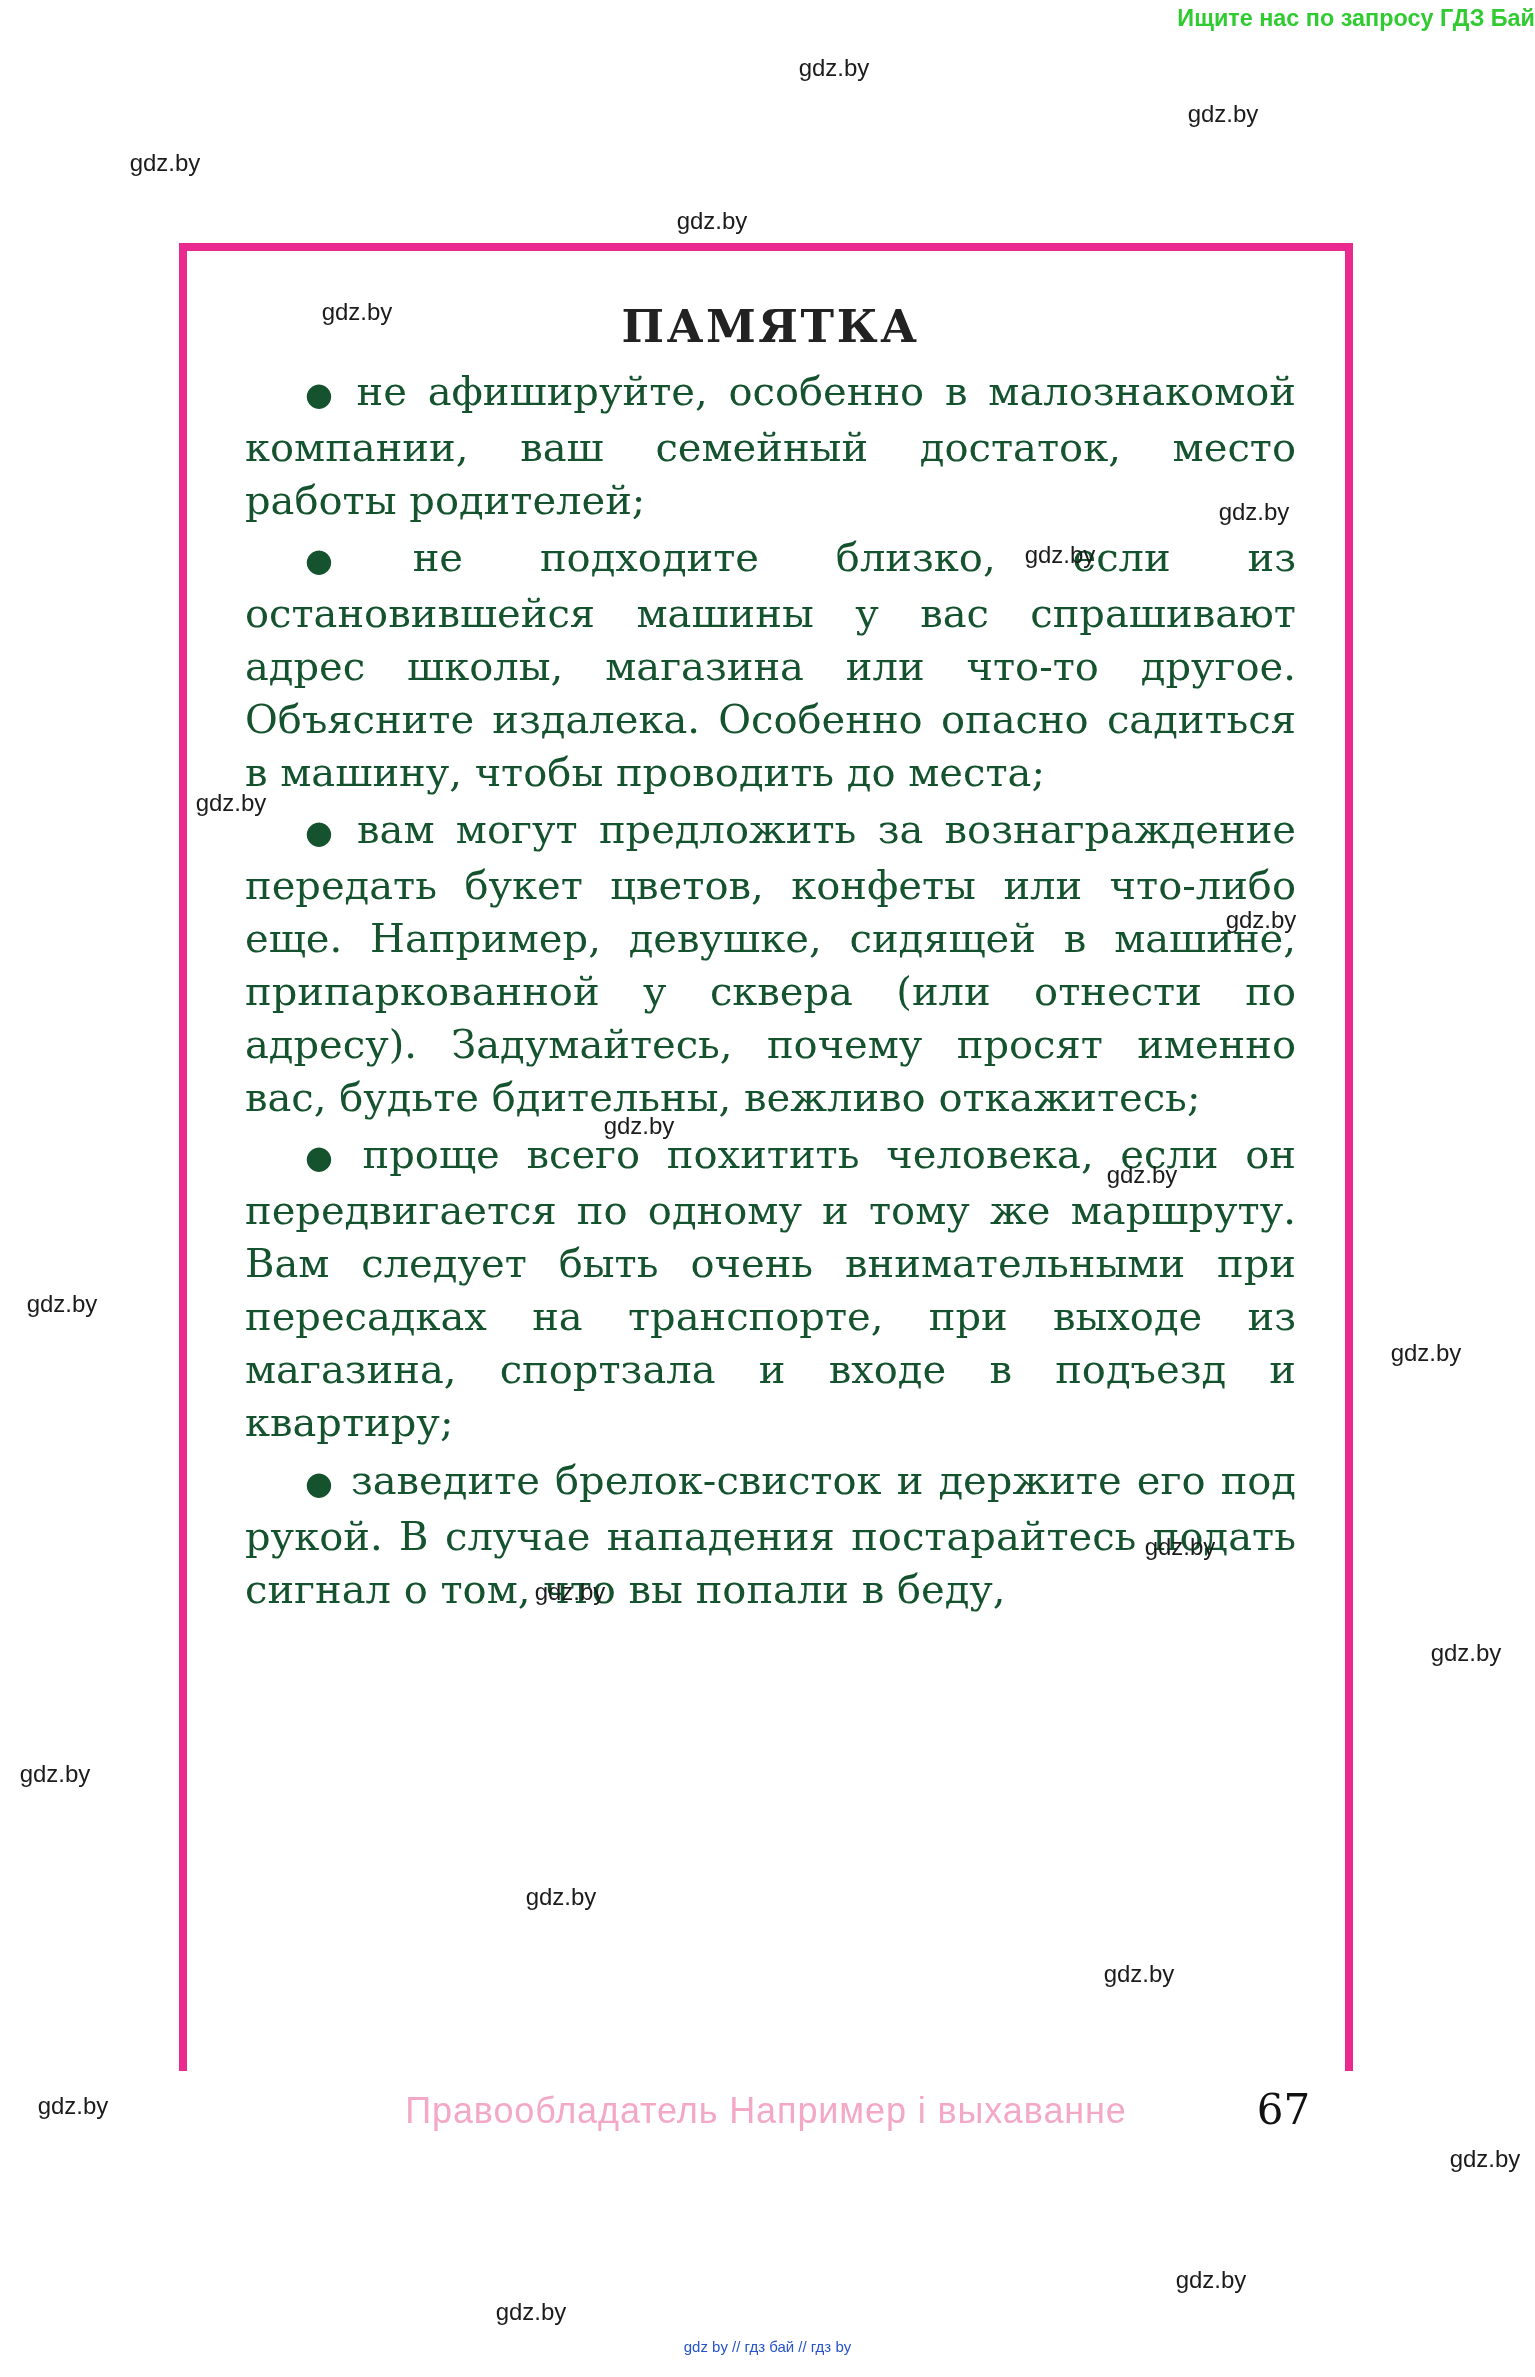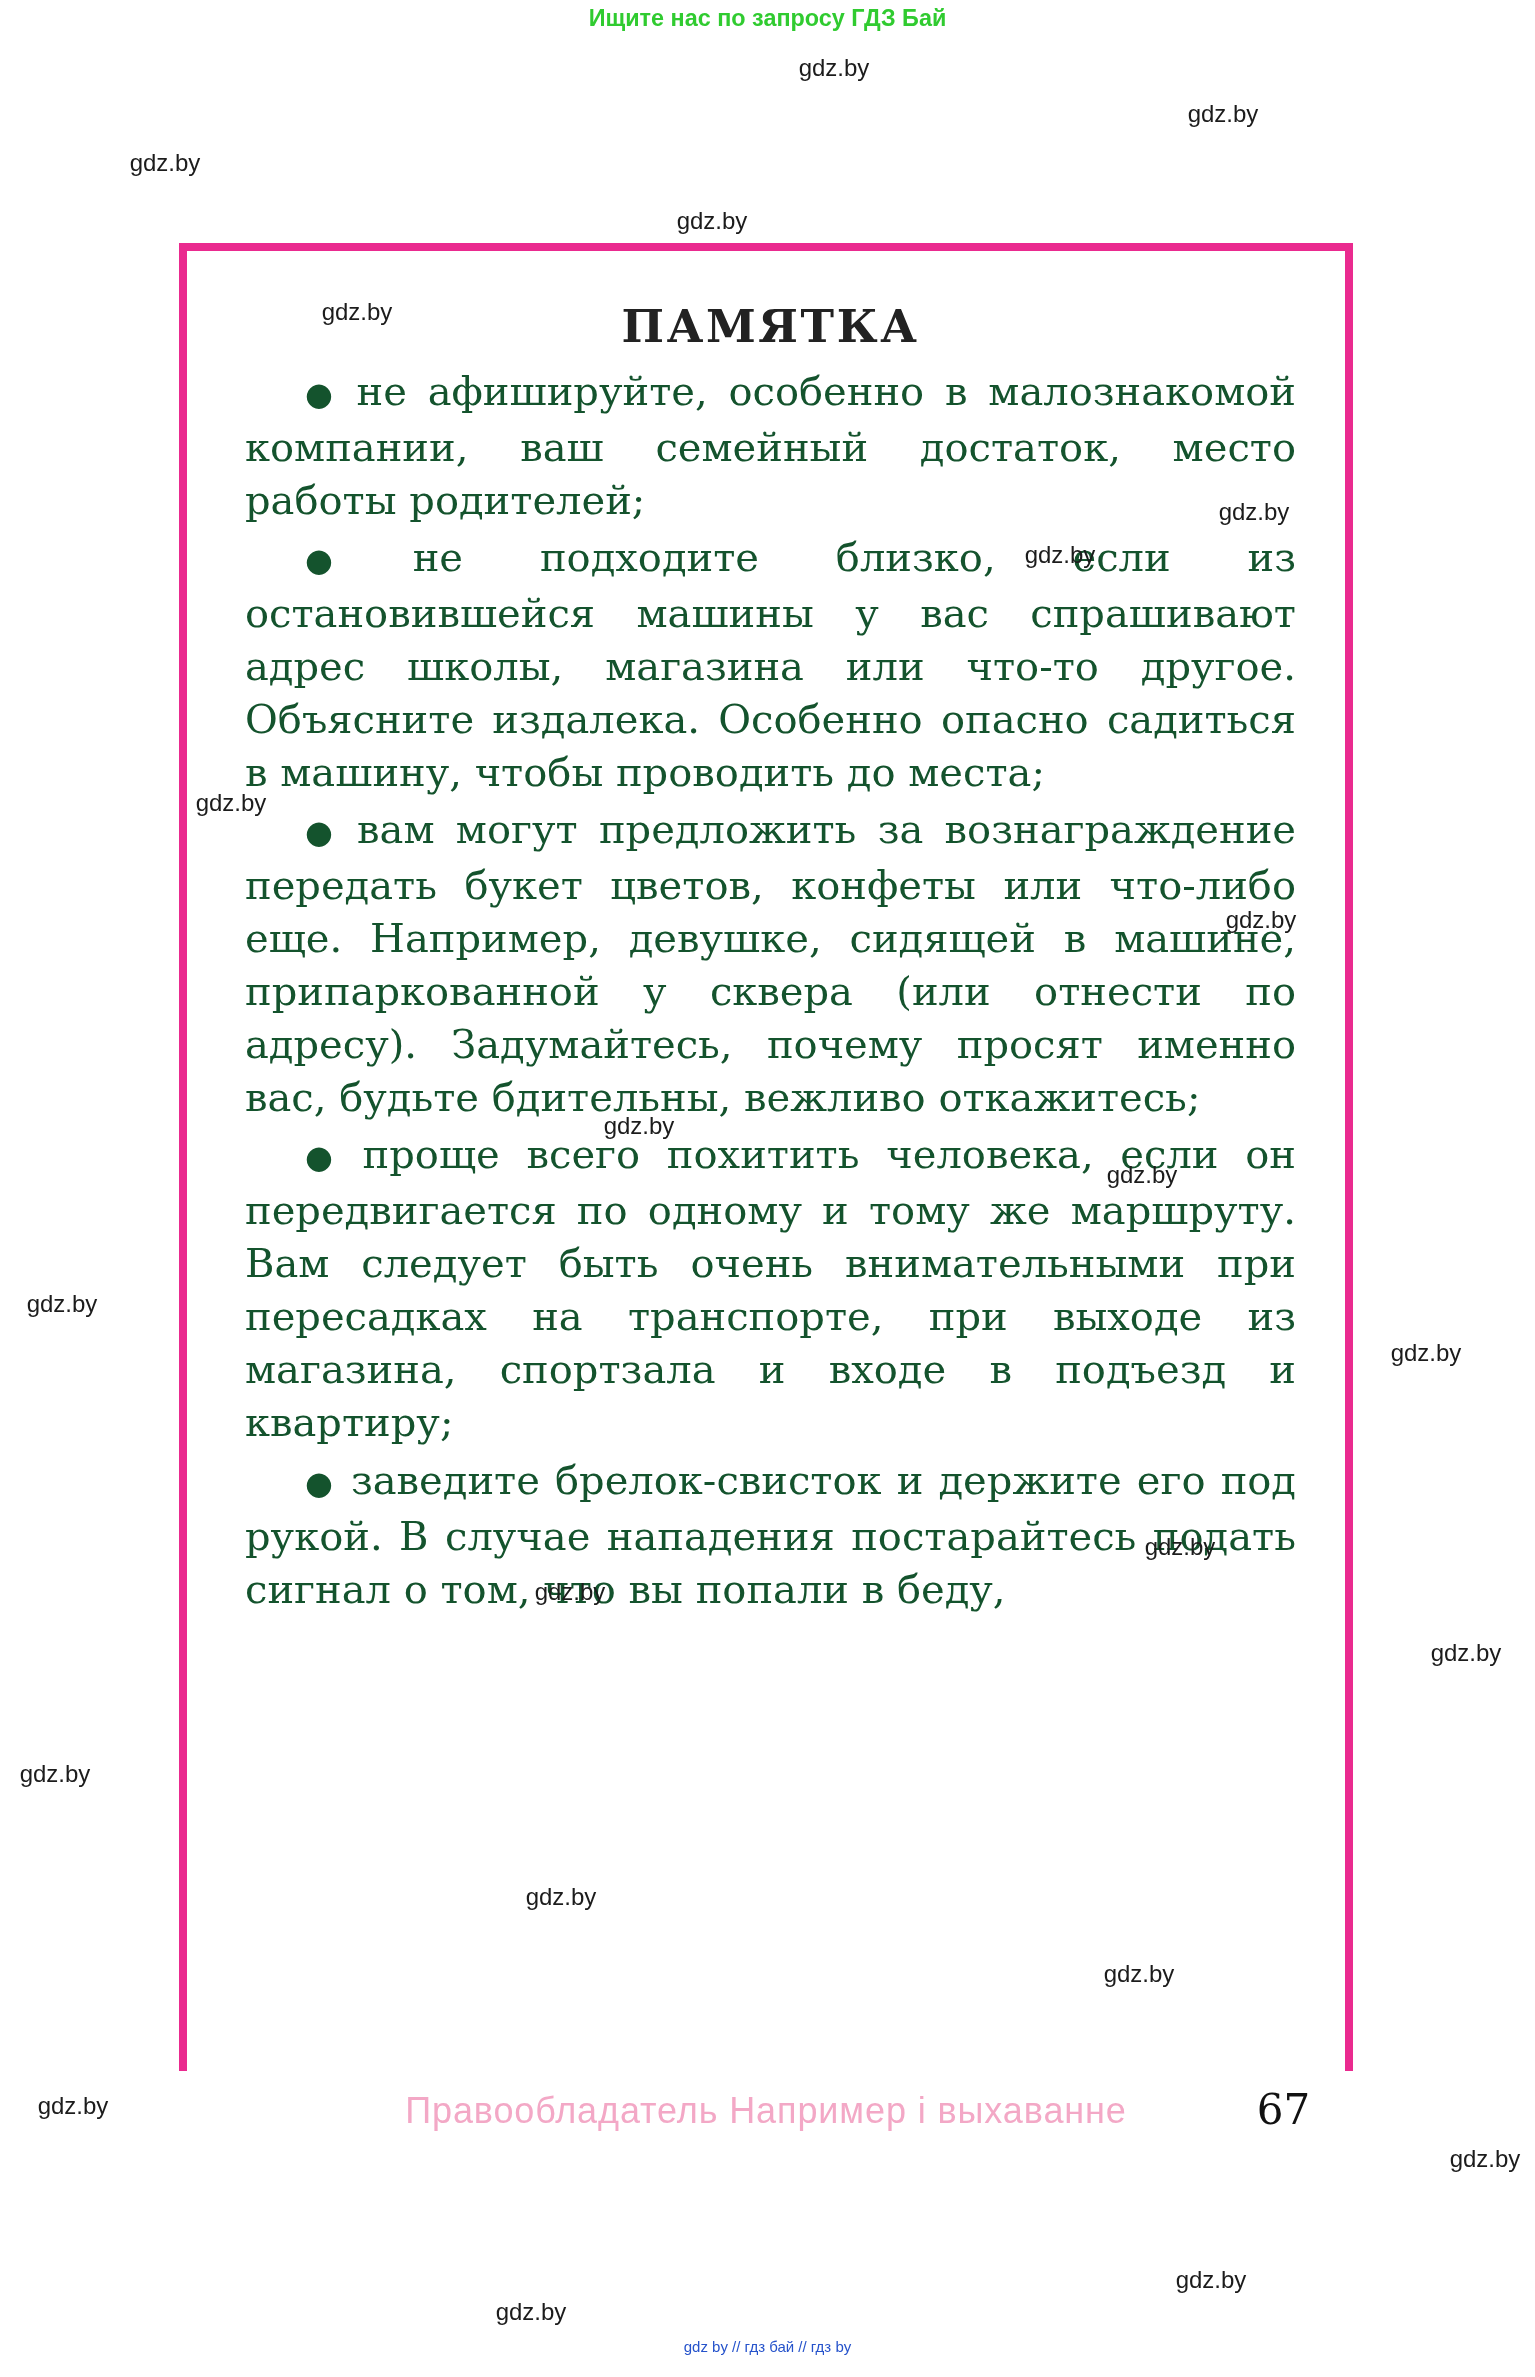--- a/index.html
+++ b/index.html
@@ -7,21 +7,21 @@
     position:relative;
     width:1535px; height:2377px;
     background:#ffffff;
     overflow:hidden;
     font-family:"Liberation Sans", sans-serif;
   }
 
   
   .promo {
     position:absolute; top:5.2px; left:0; width:100%;
-    text-align:center;
+    text-align:right;
     font-size:23.4px; font-weight:bold;
     color:var(--promo-green,#30cb30);
   }
 
   
   .watermark {
     position:absolute;
     transform:translate(-50%,-50%);
     font-size:24px; color:#1c1c1c;
     white-space:nowrap;

